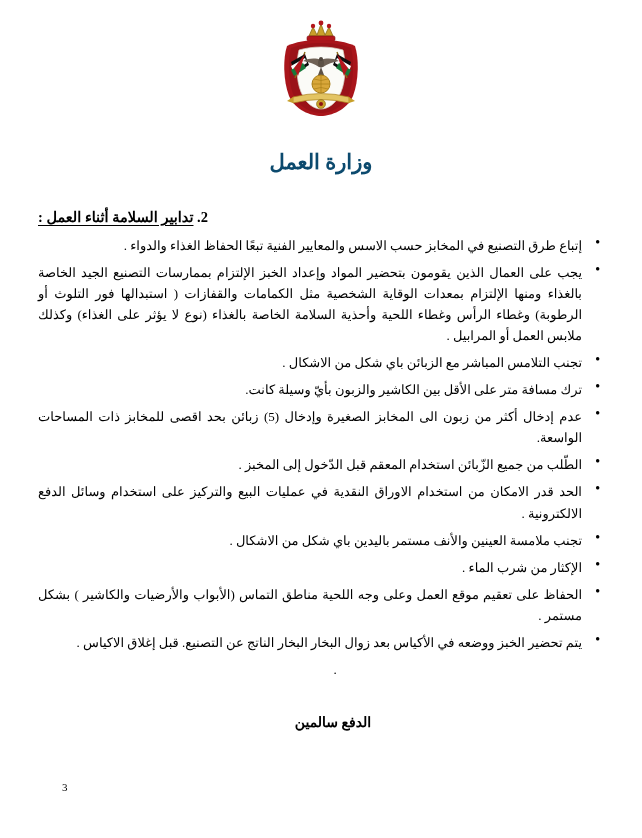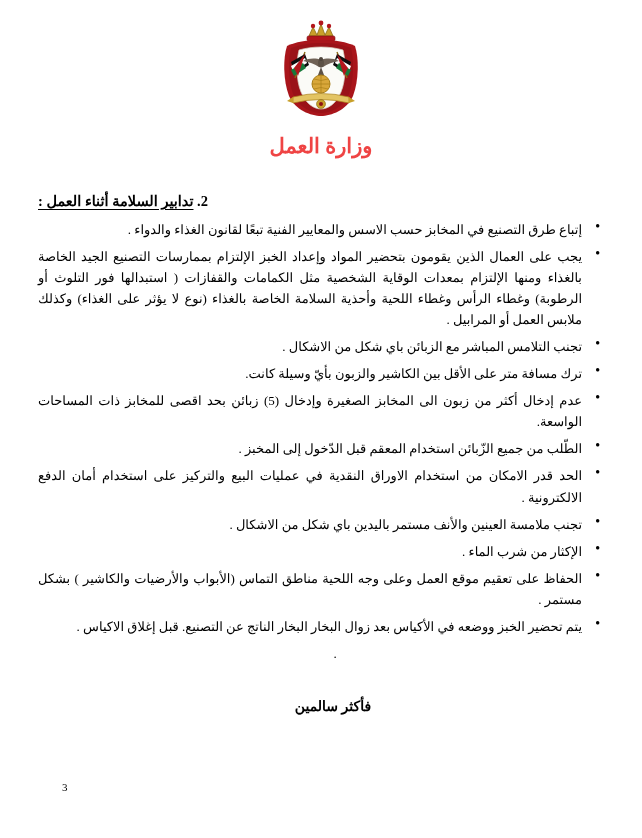--- a/index.html
+++ b/index.html
@@ -24,25 +24,25 @@
   }
   .emblem-wrap {
     display: inline-block;
     width: 120px;
     height: 104px;
     line-height: 0;
   }
   .emblem-wrap svg { display: block; }
 
   .ministry-title {
-    margin-top: 8px;
+    margin-top: 24px;
     font-family: "Liberation Serif", "DejaVu Serif", serif;
     font-size: 21px;
     font-weight: 700;
-    color: #ef4444;
+    color: #0c4a6e;
     letter-spacing: 0;
     direction: rtl;
   }
 
   
   .content {
     margin: 0;
     padding: 34px 40px 0 38px;
     direction: rtl;
     text-align: justify;
@@ -181,34 +181,34 @@
   </div>
 
   <div class="content">
 
     <div class="section-heading">
       <span>2.</span>
       <span class="heading-underline">تدابير السلامة أثناء العمل :</span>
     </div>
 
     <ul class="bullets">
-      <li>إتباع طرق التصنيع في المخابز حسب الاسس والمعايير الفنية تبعًا لقانون الغذاء والدواء .</li>
+      <li>إتباع طرق التصنيع في المخابز حسب الاسس والمعايير الفنية تبعًا الحفاظ الغذاء والدواء .</li>
       <li class="justify-full">يجب على العمال الذين يقومون بتحضير المواد وإعداد الخبز الإلتزام بممارسات التصنيع الجيد الخاصة بالغذاء ومنها الإلتزام بمعدات الوقاية الشخصية مثل الكمامات والقفازات ( استبدالها فور التلوث أو الرطوبة) وغطاء الرأس وغطاء اللحية وأحذية السلامة الخاصة بالغذاء (نوع لا يؤثر على الغذاء) وكذلك ملابس العمل أو المرابيل .</li>
       <li>تجنب التلامس المباشر مع الزبائن باي شكل من الاشكال .</li>
       <li>ترك مسافة متر على الأقل بين الكاشير والزبون بأيّ وسيلة كانت.</li>
       <li class="justify-full">عدم إدخال أكثر من زبون الى المخابز الصغيرة وإدخال (5) زبائن بحد اقصى للمخابز ذات المساحات الواسعة.</li>
       <li>الطّلب من جميع الزّبائن استخدام المعقم قبل الدّخول إلى المخبز .</li>
-      <li class="align-right-last">الحد قدر الامكان من استخدام الاوراق النقدية في عمليات البيع والتركيز على استخدام أمان الدفع الالكترونية .</li>
+      <li class="align-right-last">الحد قدر الامكان من استخدام الاوراق النقدية في عمليات البيع والتركيز على استخدام وسائل الدفع الالكترونية .</li>
       <li>تجنب ملامسة العينين والأنف مستمر باليدين باي شكل من الاشكال .</li>
       <li>الإكثار من شرب الماء .</li>
       <li class="justify-full">الحفاظ على تعقيم موقع العمل وعلى وجه اللحية مناطق التماس (الأبواب والأرضيات والكاشير ) بشكل مستمر .</li>
       <li class="align-right-last">يتم تحضير الخبز ووضعه في الأكياس بعد زوال البخار  البخار الناتج عن التصنيع. قبل إغلاق الاكياس .</li>
     </ul>
 
     <div class="stray-dot">.</div>
 
-    <div class="closing">فأكثر سالمين</div>
+    <div class="closing">الدفع سالمين</div>
 
   </div>
 
   <div class="page-number">3</div>
 
 </div>
 
 </body></html>

